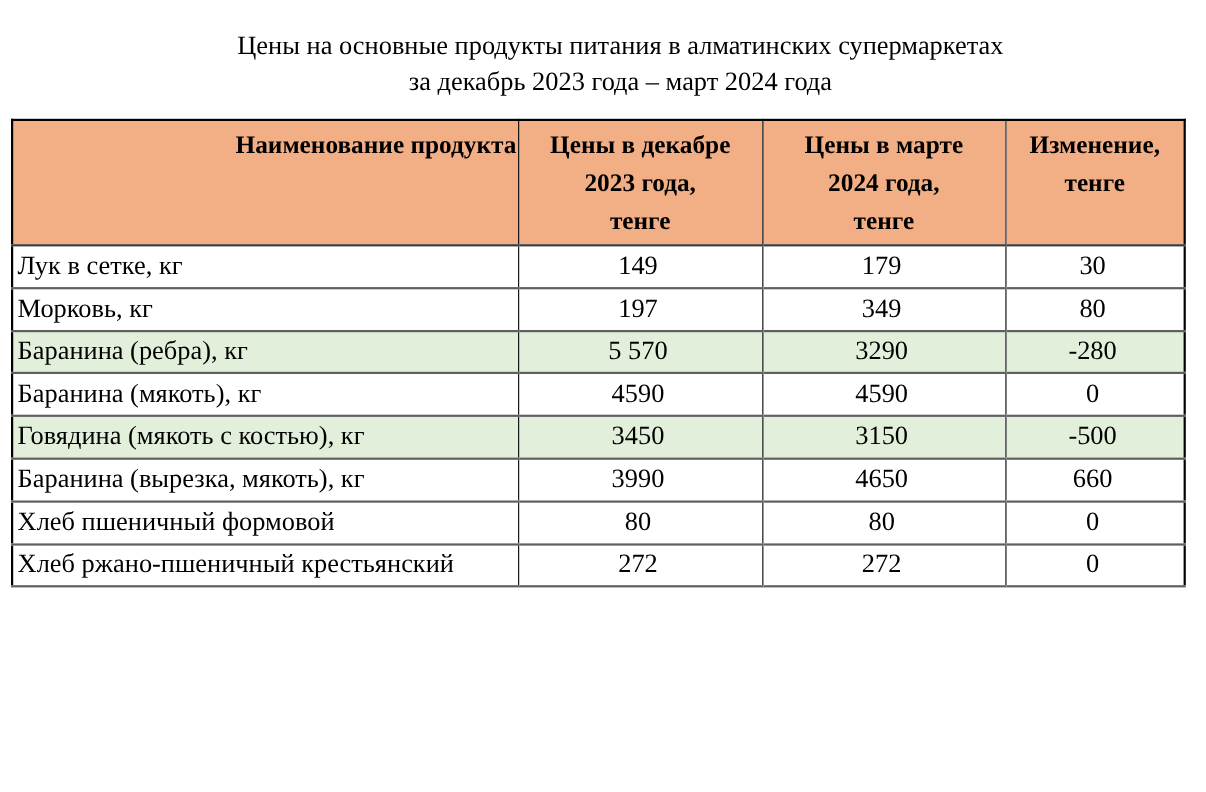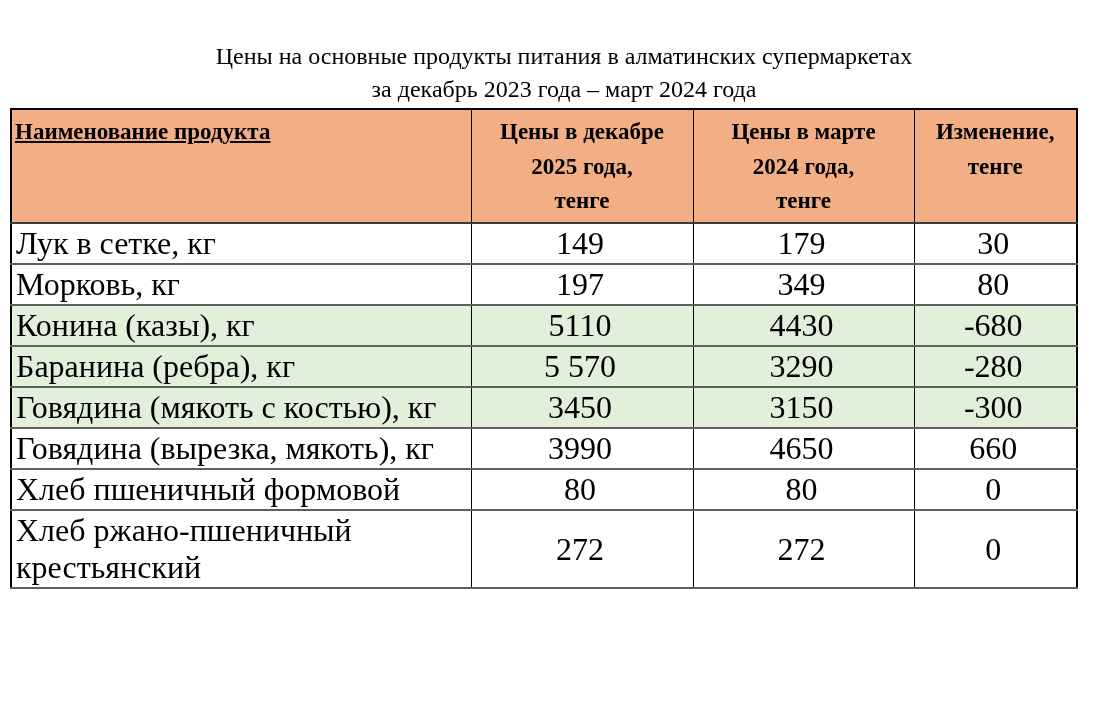--- a/index.html
+++ b/index.html
@@ -7,21 +7,21 @@
     padding: 0;
     background: #ffffff;
     width: 1096px;
     height: 720px;
     overflow: hidden;
     font-family: "Liberation Serif", serif;
     color: #000;
     position: relative;
   }
   .page-title {
-    margin-top: 40px;
+    margin-top: 26px;
     text-align: center;
     font-size: 24px;
     line-height: 1.38;
     white-space: pre-line;
     padding-left: 32px;
   }
   table.price-table {
     position: absolute;
     left: 10px;
     top: 108px;
@@ -40,30 +40,29 @@
     height: 106px;
     vertical-align: top;
     font-size: 23px;
     font-weight: bold;
     padding-top: 5px;
     line-height: 1.5;
     white-space: pre-line;
     border-bottom: 2px solid #3a3a3a;
   }
   .price-table thead th.col-name {
-    text-align: left;
+    text-align: right;
     padding-left: 3px;
-    text-decoration: underline;
   }
   .price-table thead th.col-num {
     text-align: center;
   }
   .price-table tbody td {
     height: 34.8px;
-    font-size: 32px;
+    font-size: 24px;
     vertical-align: middle;
     border-top: 2px solid #c4b5fd;
     border-bottom: 2px solid #5f5f5f;
     background: #ffffff;
   }
   .price-table tbody td.name {
     text-align: left;
     padding-left: 4px;
   }
   .price-table tbody td.num {
@@ -84,21 +83,21 @@
   <colgroup>
     <col style="width:460px">
     <col style="width:222px">
     <col style="width:221px">
     <col style="width:163px">
   </colgroup>
   <thead>
     <tr>
       <th class="col-name">Наименование продукта</th>
       <th class="col-num">Цены в декабре
-2025 года,
+2023 года,
 тенге</th>
       <th class="col-num">Цены в марте
 2024 года,
 тенге</th>
       <th class="col-num">Изменение,
 тенге</th>
     </tr>
   </thead>
   <tbody>
       <tr>
@@ -107,39 +106,39 @@
         <td class="num">179</td>
         <td class="num">30</td>
       </tr>
       <tr>
         <td class="name">Морковь, кг</td>
         <td class="num">197</td>
         <td class="num">349</td>
         <td class="num">80</td>
       </tr>
       <tr class="hl">
-        <td class="name">Конина (казы), кг</td>
-        <td class="num">5110</td>
-        <td class="num">4430</td>
-        <td class="num">-680</td>
-      </tr>
-      <tr class="hl">
         <td class="name">Баранина (ребра), кг</td>
         <td class="num">5 570</td>
         <td class="num">3290</td>
         <td class="num">-280</td>
       </tr>
+      <tr>
+        <td class="name">Баранина (мякоть), кг</td>
+        <td class="num">4590</td>
+        <td class="num">4590</td>
+        <td class="num">0</td>
+      </tr>
       <tr class="hl">
         <td class="name">Говядина (мякоть с костью), кг</td>
         <td class="num">3450</td>
         <td class="num">3150</td>
-        <td class="num">-300</td>
+        <td class="num">-500</td>
       </tr>
       <tr>
-        <td class="name">Говядина (вырезка, мякоть), кг</td>
+        <td class="name">Баранина (вырезка, мякоть), кг</td>
         <td class="num">3990</td>
         <td class="num">4650</td>
         <td class="num">660</td>
       </tr>
       <tr>
         <td class="name">Хлеб пшеничный формовой</td>
         <td class="num">80</td>
         <td class="num">80</td>
         <td class="num">0</td>
       </tr>

